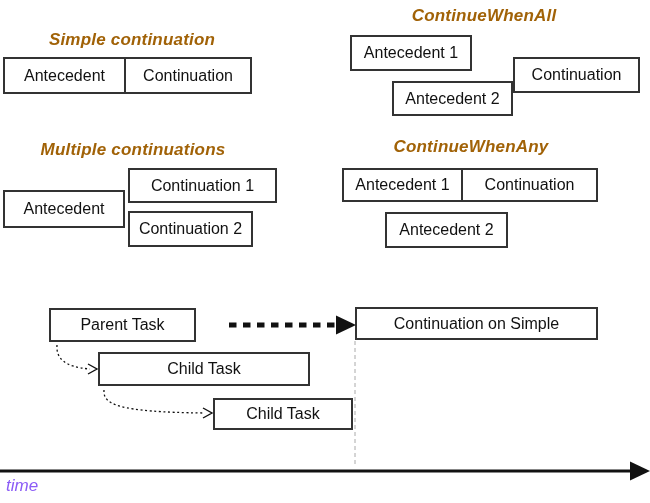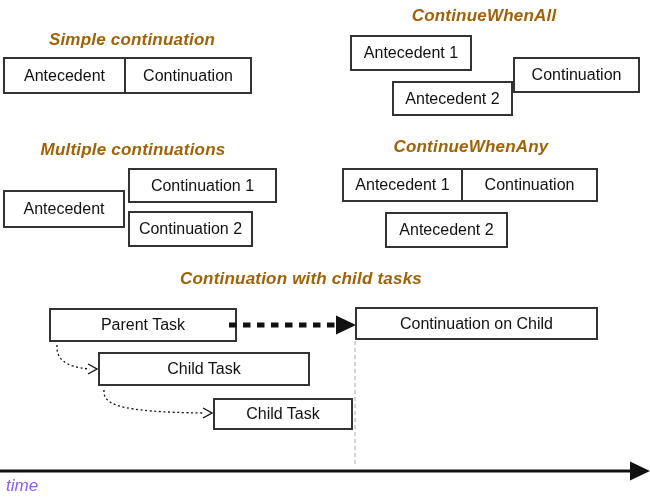--- a/index.html
+++ b/index.html
@@ -36,43 +36,42 @@
 <div class="canvas">
 
   <div class="sec-title" style="left:1px;top:30px;width:262px;">Simple continuation</div>
 
   <div class="sec-title" style="left:354px;top:6px;width:260px;">ContinueWhenAll</div>
 
   <div class="sec-title" style="left:3px;top:140px;width:260px;">Multiple continuations</div>
 
   <div class="sec-title" style="left:341px;top:137px;width:260px;">ContinueWhenAny</div>
 
-  <div class="sec-title" style="left:121px;top:269px;width:360px;">Continuation with child tasks</div>
 
   <div class="combo" style="left:3px;top:57px;width:249px;height:37px;">
     <div class="cell first" style="width:121px;">Antecedent</div>
     <div class="cell" style="flex:1;">Continuation</div>
   </div>
 
   <div class="box" style="left:350px;top:35px;width:122px;height:36px;">Antecedent 1</div>
   <div class="box" style="left:392px;top:81px;width:121px;height:35px;">Antecedent 2</div>
   <div class="box" style="left:513px;top:57px;width:127px;height:36px;">Continuation</div>
 
   <div class="box" style="left:3px;top:190px;width:122px;height:38px;">Antecedent</div>
   <div class="box" style="left:128px;top:168px;width:149px;height:35px;">Continuation 1</div>
   <div class="box" style="left:128px;top:211px;width:125px;height:36px;">Continuation 2</div>
 
   <div class="combo" style="left:342px;top:168px;width:256px;height:34px;">
     <div class="cell first" style="width:119px;">Antecedent 1</div>
     <div class="cell" style="flex:1;">Continuation</div>
   </div>
   <div class="box" style="left:385px;top:212px;width:123px;height:36px;">Antecedent 2</div>
 
-  <div class="box" style="left:49px;top:308px;width:188px;height:34px;">Parent Task</div>
-  <div class="box" style="left:355px;top:307px;width:243px;height:33px;">Continuation on Child</div>
+  <div class="box" style="left:49px;top:308px;width:147px;height:34px;">Parent Task</div>
+  <div class="box" style="left:355px;top:307px;width:243px;height:33px;">Continuation on Simple</div>
   <div class="box" style="left:98px;top:352px;width:212px;height:34px;">Child Task</div>
   <div class="box" style="left:213px;top:398px;width:140px;height:32px;">Child Task</div>
 
   <svg class="arrow-layer" viewBox="0 0 650 503">
 
     <line x1="355" y1="341" x2="355" y2="467" stroke="#aaaaaa" stroke-width="1" stroke-dasharray="4 3"></line>
 
     <g>
       <line x1="229" y1="325" x2="337" y2="325" stroke="#111" stroke-width="5" stroke-dasharray="7.5 6.5"></line>
       <polygon points="336,315.5 356,325 336,334.5" fill="#111"></polygon>

